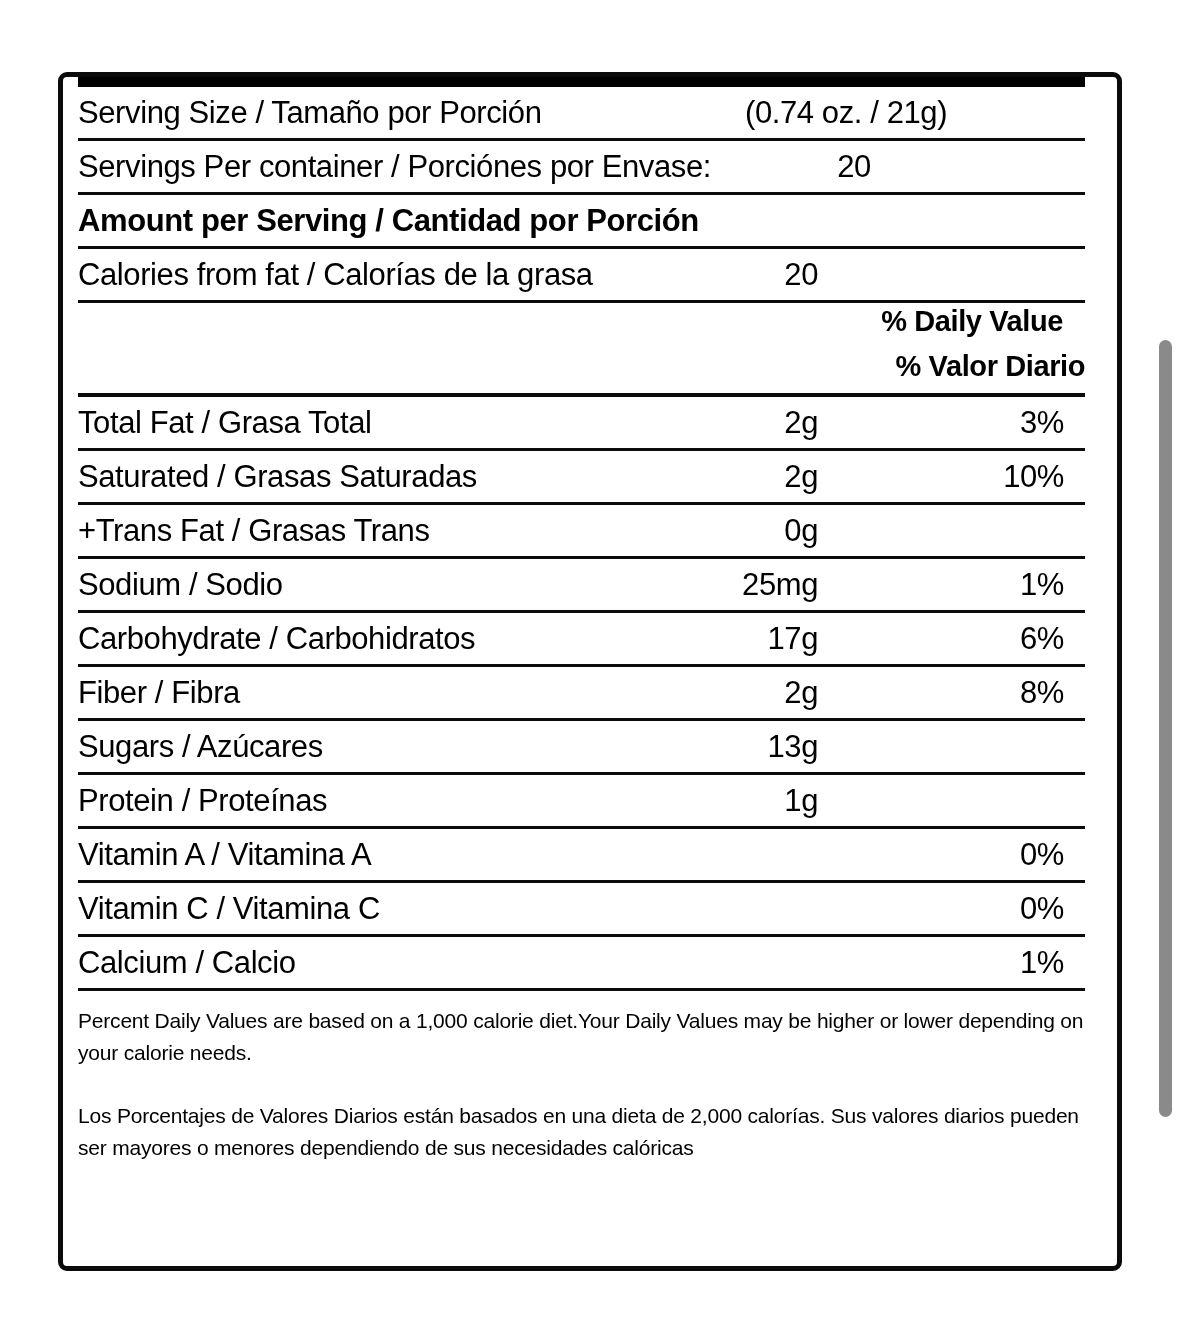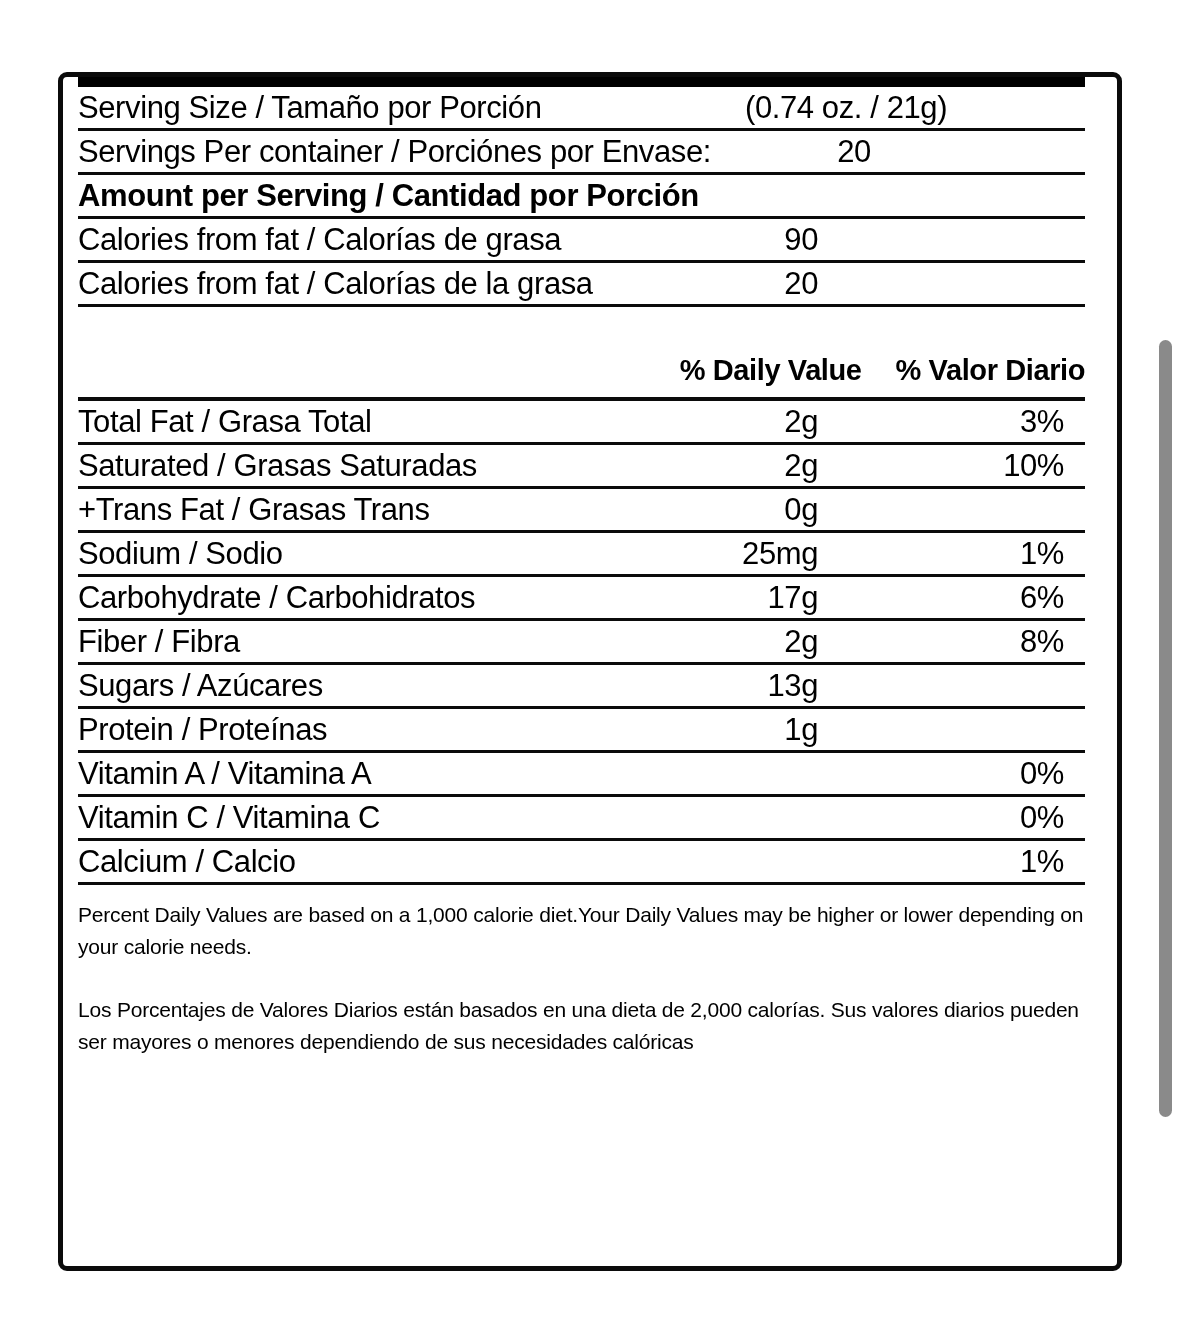--- a/index.html
+++ b/index.html
@@ -38,21 +38,21 @@
     padding: 17px 0 11px 0;
   }
   .thick-bar {
     height: 10px;
     background: #000;
   }
   .row {
     display: flex;
     align-items: center;
     box-sizing: border-box;
-    height: 44px;
+    height: 54px;
     border-bottom: 3px solid #0b0b0b;
     font-size: 31px;
     letter-spacing: -0.4px;
     line-height: 1;
   }
   .row .lbl {
     flex: 1 1 auto;
     white-space: nowrap;
     overflow: visible;
   }
@@ -73,21 +73,21 @@
     flex: 0 0 auto;
     width: 340px;
     text-align: left;
     white-space: nowrap;
   }
   .bold { font-weight: 700; }
   .dv-block {
     box-sizing: border-box;
     height: 94px;
     display: flex;
-    flex-direction: row;
+    flex-direction: column;
     justify-content: flex-end;
     align-items: flex-end;
     gap: 12px;
     padding-bottom: 10px;
     border-bottom: 4px solid #0b0b0b;
     font-weight: 700;
     font-size: 29px;
     letter-spacing: -0.4px;
   }
   .dv-en { padding-right: 22px; }
@@ -130,25 +130,20 @@
         <span class="lbl">Servings Per container / Porciónes por Envase:</span>
         <span class="amt">20</span>
         <span class="pct"></span>
       </div>
 
       <div class="row">
         <span class="lbl bold">Amount per Serving / Cantidad por Porción</span>
       </div>
 
       <div class="row">
-        <span class="lbl">Calories from fat / Calorías de grasa</span>
-        <span class="amt">90</span>
-        <span class="pct"></span>
-      </div>
-      <div class="row">
         <span class="lbl">Calories from fat / Calorías de la grasa</span>
         <span class="amt">20</span>
         <span class="pct"></span>
       </div>
 
       <div class="dv-block">
         <span class="dv-en">% Daily Value</span>
         <span class="dv-es">% Valor Diario</span>
       </div>
 

